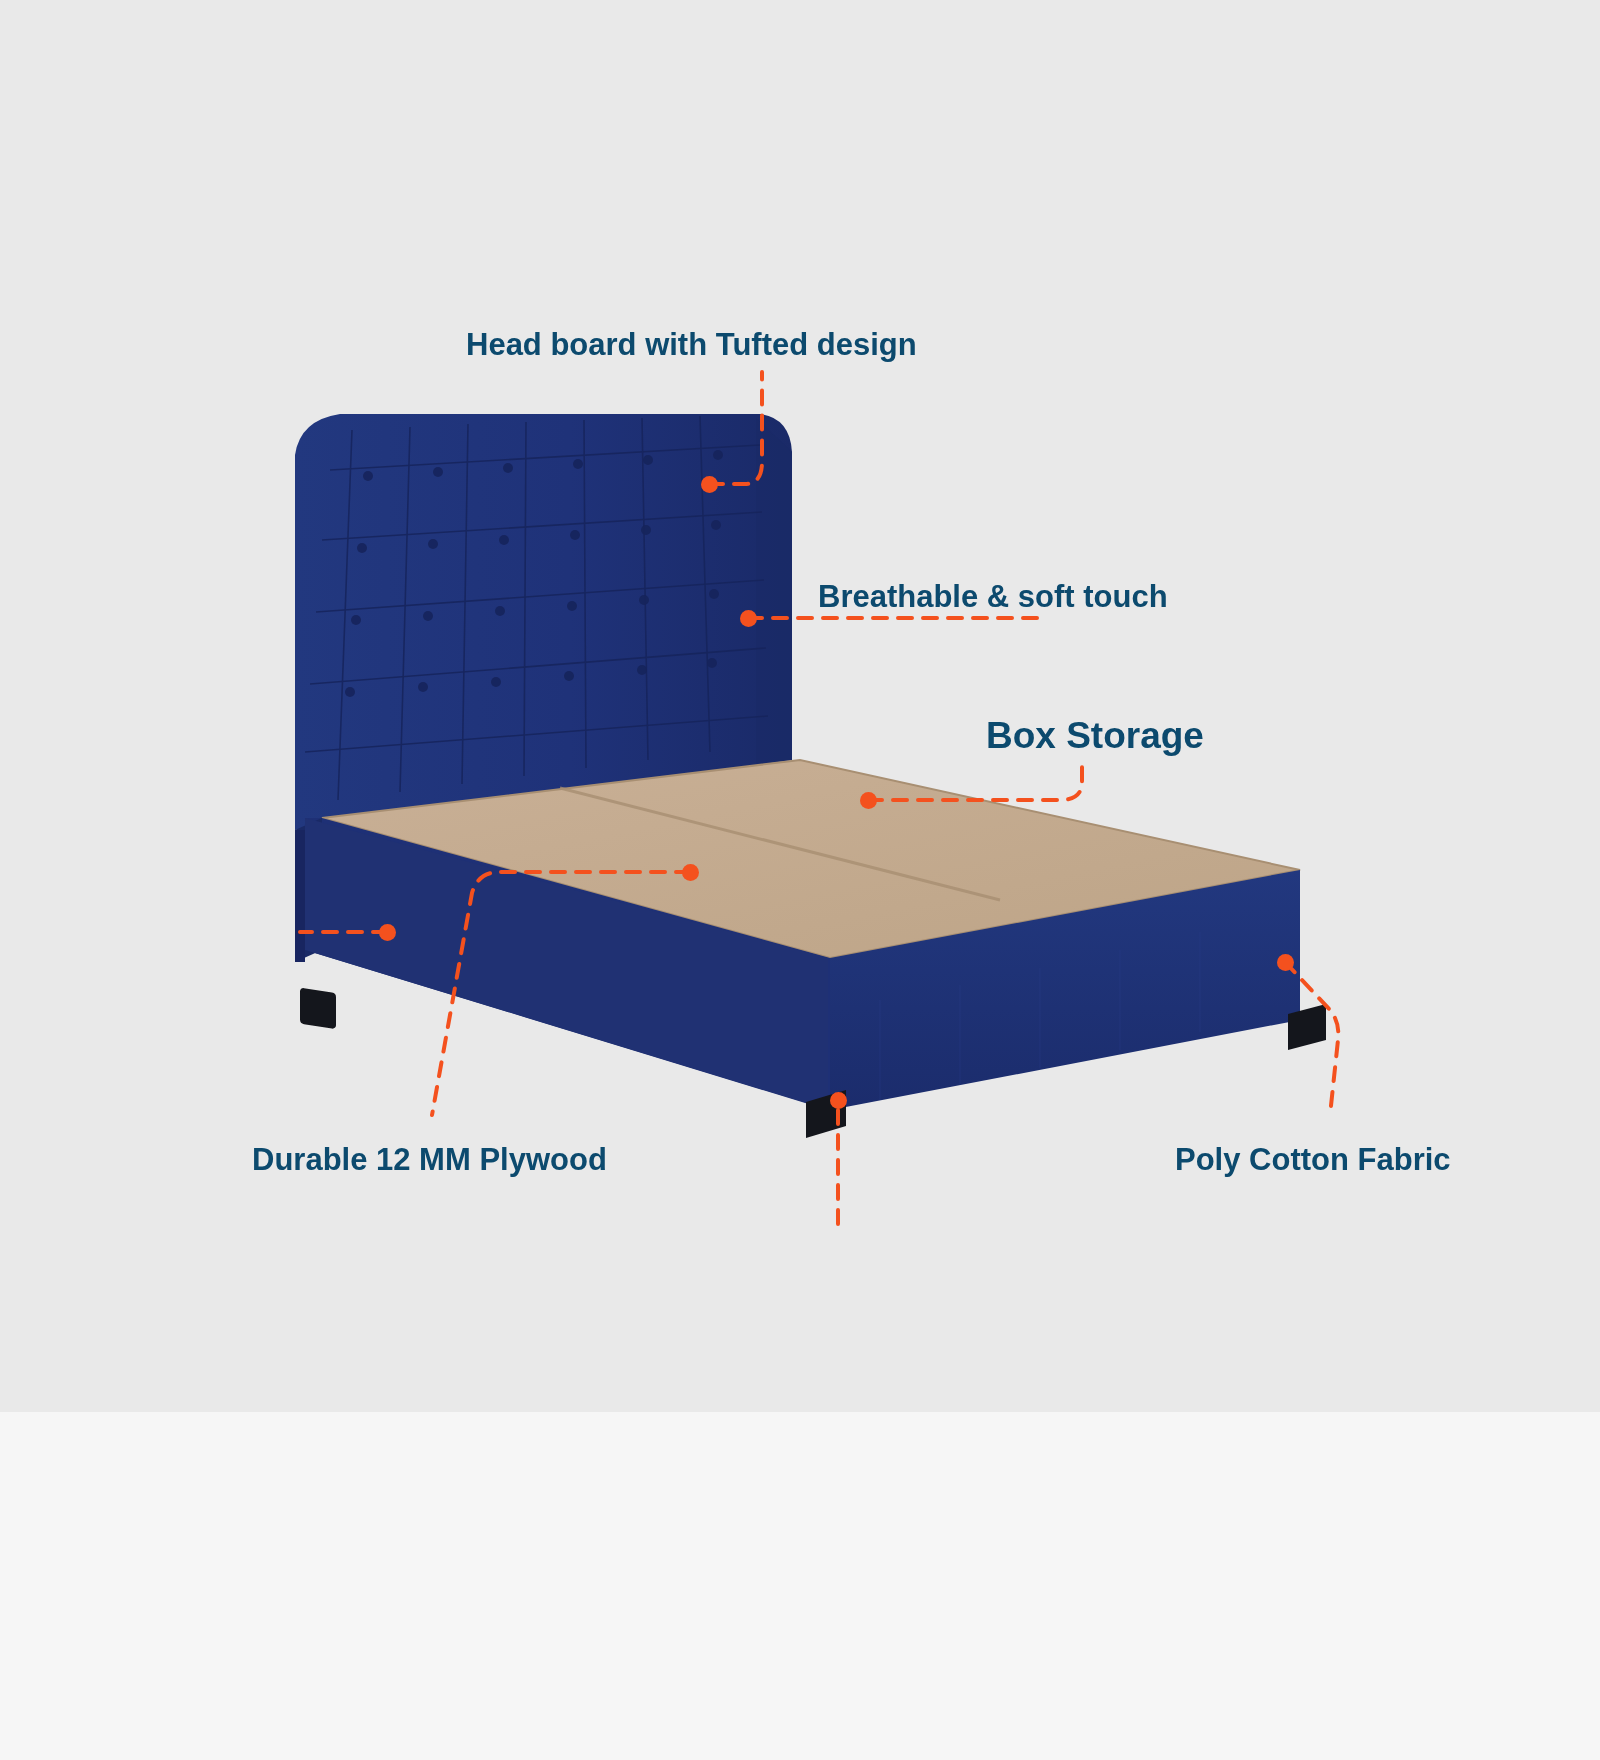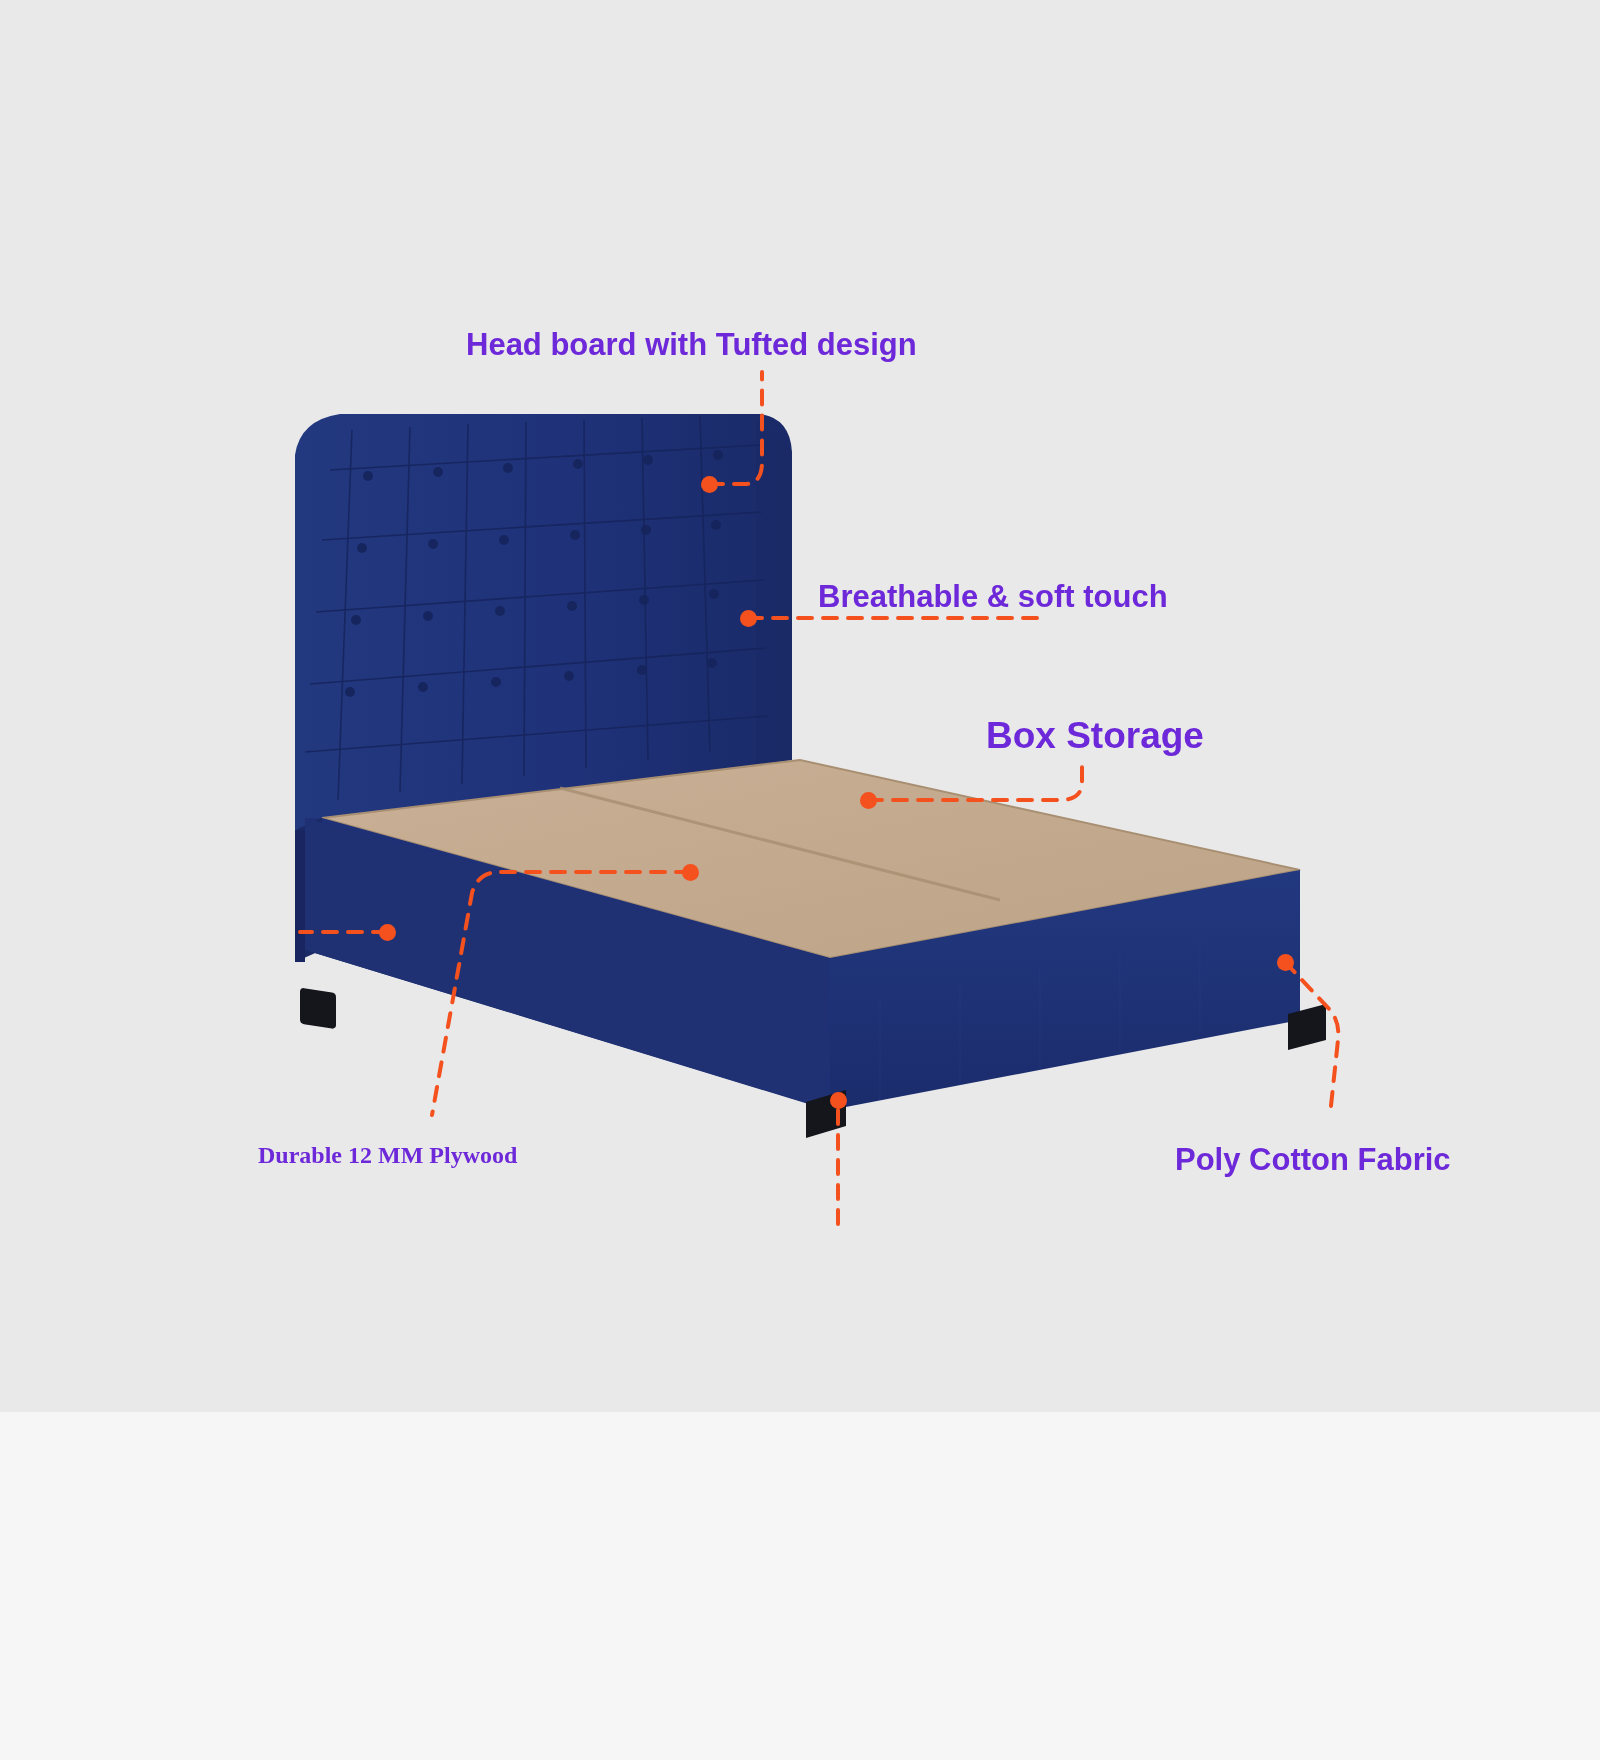--- a/index.html
+++ b/index.html
@@ -18,31 +18,31 @@
     font-size:62px;font-weight:bold;letter-spacing:1px;
     color:#f4511e;
   }
 
   
   .diagram{position:absolute;left:0;top:0;width:1600px;height:1412px;}
 
   
   .lbl{
     position:absolute;
-    color:#6d28d9;
+    color:#0c4a6e;
     font-weight:bold;
     font-size:30px;
     line-height:1.28;
     white-space:pre-line;
   }
   .lbl.head{left:466px;top:325px;font-size:31px;}
   .lbl.breath{left:818px;top:577px;font-size:31px;}
   .lbl.box{left:975px;top:712px;font-size:37px;margin-left:11px;}
   .lbl.uph{left:32px;top:955px;font-size:31px;text-align:left;}
-  .lbl.ply{left:258px;top:1140px;font-size:24px;font-family:Liberation Serif, serif;}
+  .lbl.ply{left:252px;top:1140px;font-size:31px;}
   .lbl.leg{left:625px;top:1245px;font-size:31px;}
   .lbl.poly{left:1175px;top:1140px;font-size:31px;}
 
   
   .dot{position:absolute;width:17px;height:17px;border-radius:50%;background:#f4511e;}
 
   svg.lines{position:absolute;left:0;top:0;width:1600px;height:1412px;pointer-events:none;}
 
   
   svg.bed{position:absolute;left:0;top:0;width:1600px;height:1412px;}

